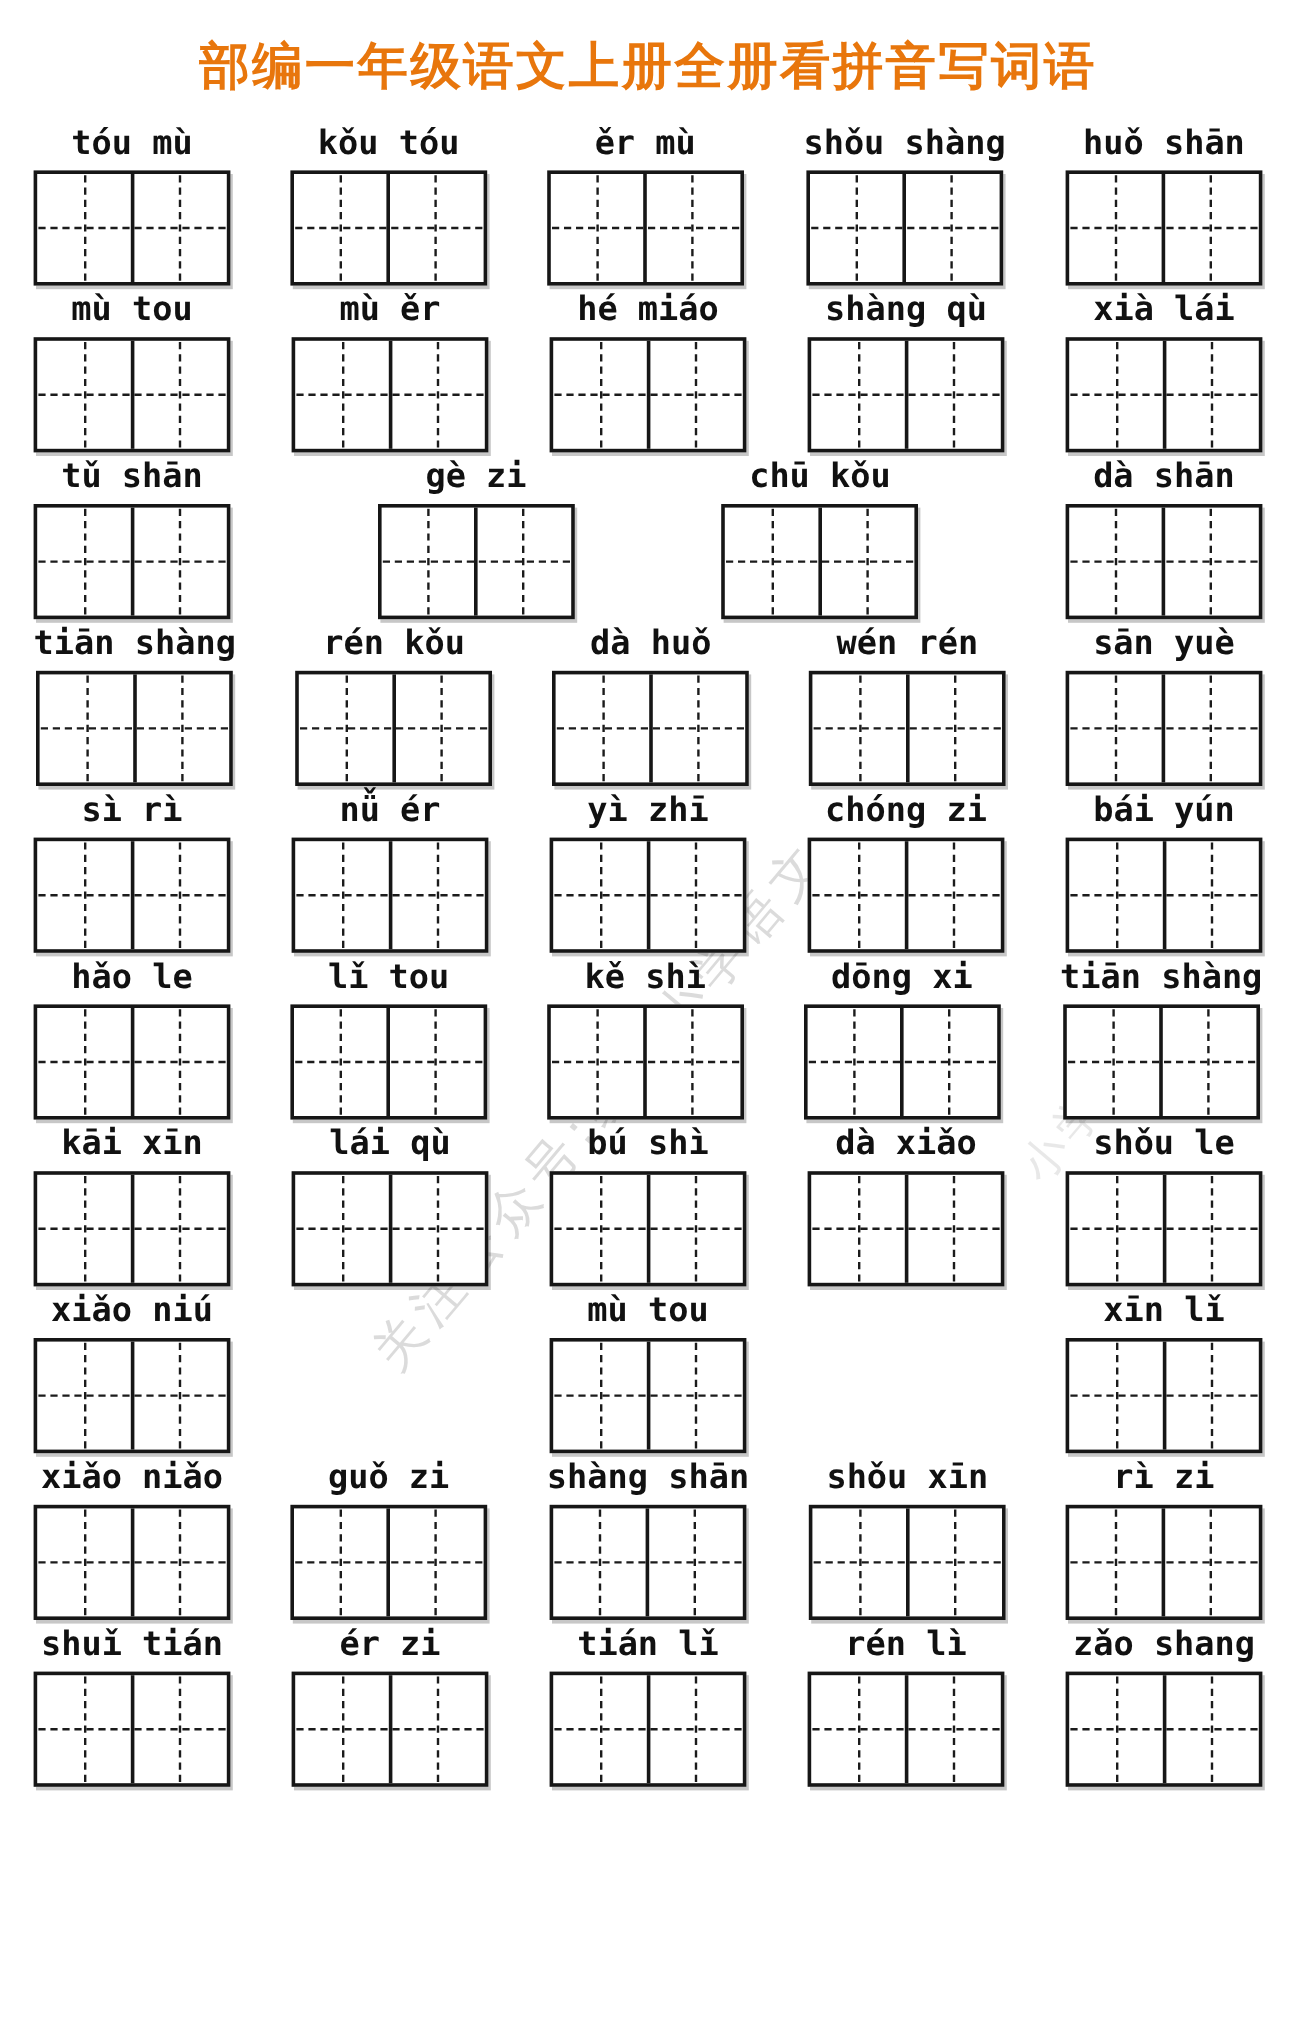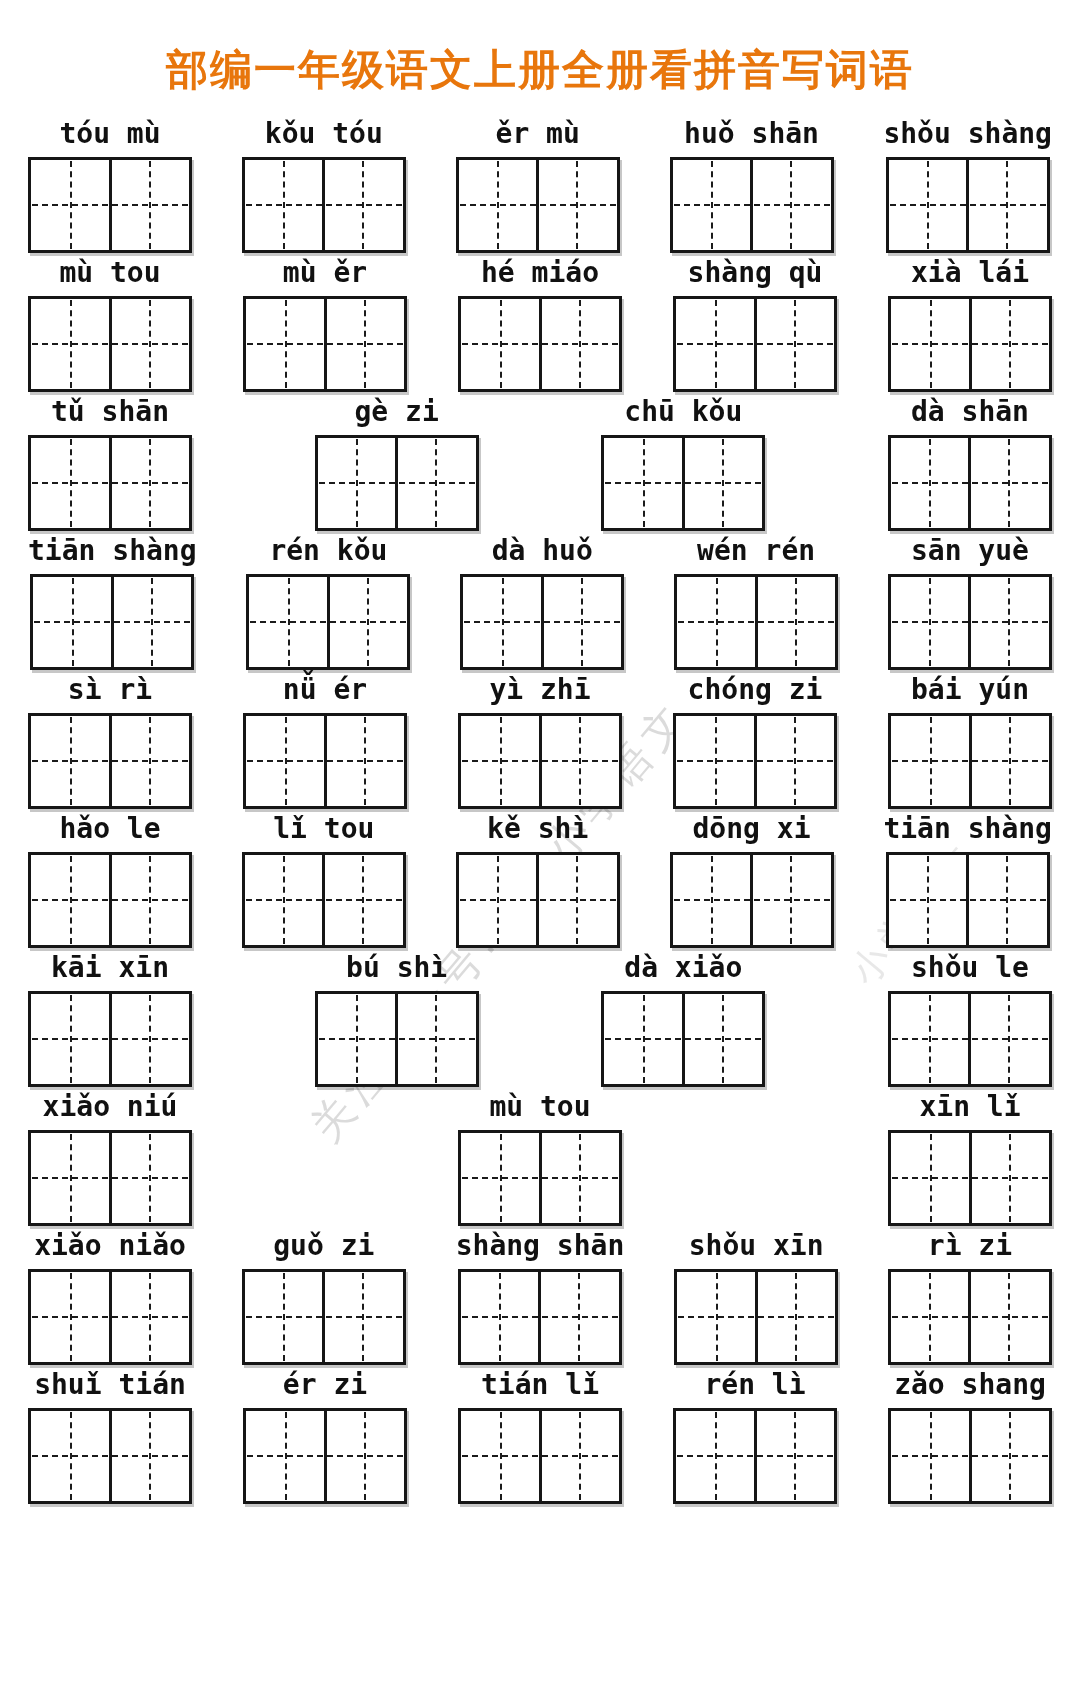--- a/index.html
+++ b/index.html
@@ -5,21 +5,21 @@
   html, body { margin: 0; padding: 0; }
   body {
     width: 1080px;
     height: 1682px;
     background: #ffffff;
     position: relative;
     overflow: hidden;
     font-family: "DejaVu Sans", sans-serif;
   }
   .page-title {
-    margin: 16px;
+    margin: 1px;
     padding-top: 26px;
     text-align: center;
     font-size: 42px;
     font-weight: bold;
     letter-spacing: 2px;
     color: #e8760c;
     font-family: "DejaVu Sans", sans-serif;
   }
   .rows {
     margin-top: 16px;
@@ -135,37 +135,37 @@
       <div class="word">
     <div class="pinyin">ěr mù</div>
     <div class="grid">
       <span class="mid"></span>
       <span class="dash h"></span>
       <span class="dash v v1"></span>
       <span class="dash v v2"></span>
     </div>
   </div>
       <div class="word">
+    <div class="pinyin">shǒu shàng</div>
+    <div class="grid">
+      <span class="mid"></span>
+      <span class="dash h"></span>
+      <span class="dash v v1"></span>
+      <span class="dash v v2"></span>
+    </div>
+  </div>
+      <div class="word">
     <div class="pinyin">huǒ shān</div>
     <div class="grid">
       <span class="mid"></span>
       <span class="dash h"></span>
       <span class="dash v v1"></span>
       <span class="dash v v2"></span>
     </div>
   </div>
-      <div class="word">
-    <div class="pinyin">shǒu shàng</div>
-    <div class="grid">
-      <span class="mid"></span>
-      <span class="dash h"></span>
-      <span class="dash v v1"></span>
-      <span class="dash v v2"></span>
-    </div>
-  </div>
     </div>
     <div class="row">
       <div class="word">
     <div class="pinyin">mù tou</div>
     <div class="grid">
       <span class="mid"></span>
       <span class="dash h"></span>
       <span class="dash v v1"></span>
       <span class="dash v v2"></span>
     </div>
@@ -382,20 +382,29 @@
       <span class="mid"></span>
       <span class="dash h"></span>
       <span class="dash v v1"></span>
       <span class="dash v v2"></span>
     </div>
   </div>
     </div>
     <div class="row">
       <div class="word">
     <div class="pinyin">kāi xīn</div>
+    <div class="grid">
+      <span class="mid"></span>
+      <span class="dash h"></span>
+      <span class="dash v v1"></span>
+      <span class="dash v v2"></span>
+    </div>
+  </div>
+      <div class="word">
+    <div class="pinyin">lái qù</div>
     <div class="grid">
       <span class="mid"></span>
       <span class="dash h"></span>
       <span class="dash v v1"></span>
       <span class="dash v v2"></span>
     </div>
   </div>
       <div class="word">
     <div class="pinyin">bú shì</div>
     <div class="grid">

